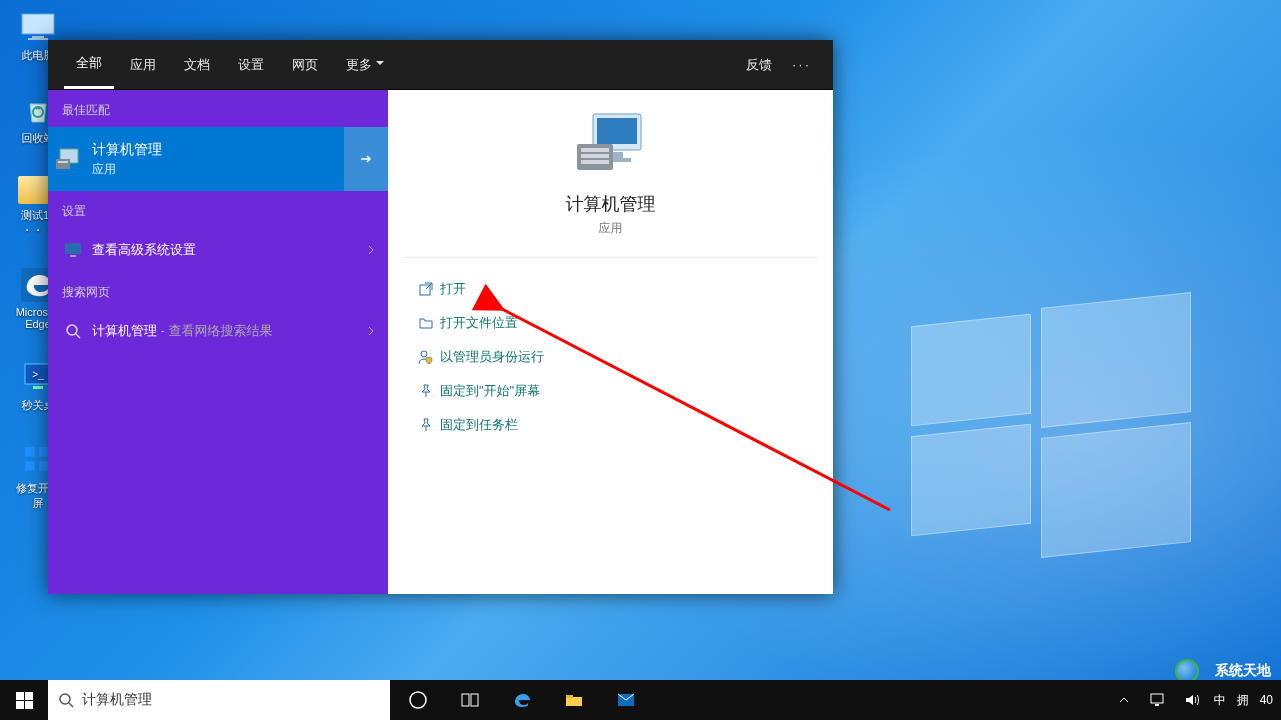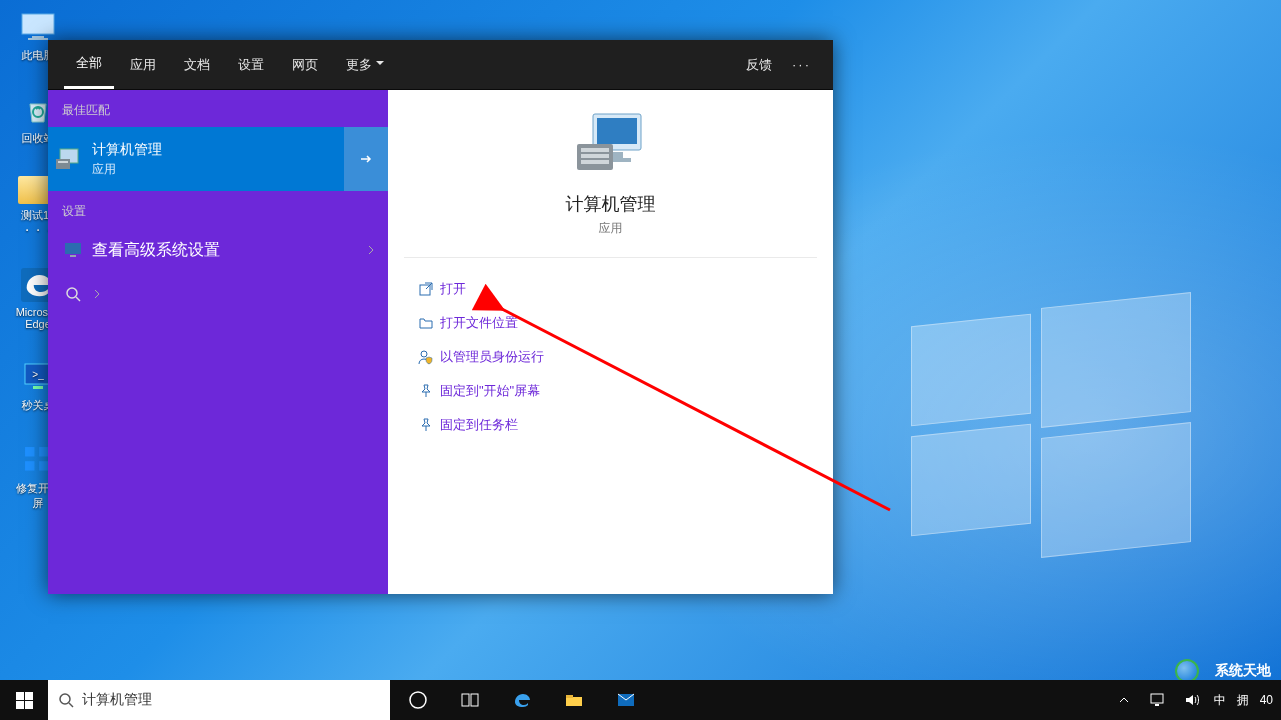--- a/index.html
+++ b/index.html
@@ -40,31 +40,31 @@
 .left { width:340px; background:#6d28d9; color:#fff; font-size:13px; overflow:hidden; }
 .section-h { padding:12px 14px 8px; color:#cfcfcf; font-size:12px; }
 .bestmatch { display:flex; align-items:center; background:#0078d4; height:64px; }
 .bm-icon { width:44px; display:flex; align-items:center; justify-content:center; }
 .bm-text { flex:1; }
 .bm-title { color:#fff; font-size:14px; }
 .bm-sub { color:#d6e9fb; font-size:12px; margin-top:2px; }
 .bm-arrow { width:44px; height:64px; background:#3a8ed8; display:flex; align-items:center; justify-content:center; }
 .litem { display:flex; align-items:center; height:44px; padding:0 12px; cursor:pointer; }
 .litem .licon { width:26px; display:flex; align-items:center; justify-content:center; margin-right:6px; }
-.litem .ltxt { flex:1; color:#fff; font-size:16px; }
+.litem .ltxt { flex:1; color:#fff; font-size:13px; }
 .litem .lsub { color:#aaa; }
 .litem .chev { color:#aaa; }
 
 .right { flex:1; background:#fff; color:#222; display:flex; flex-direction:column; padding-top:20px; }
 .app-hero { display:flex; flex-direction:column; align-items:center; padding-bottom:20px; border-bottom:1px solid #eaeaea; margin:0 16px; }
 .app-hero .hicon { width:80px; height:70px; display:flex; align-items:center; justify-content:center; margin-bottom:12px; }
 .app-hero .htitle { font-size:18px; color:#222; }
 .app-hero .hsub { font-size:12px; color:#777; margin-top:4px; }
 .actions { padding:14px 24px; }
-.act { display:flex; align-items:center; height:34px; color:#6d28d9; font-size:13px; cursor:pointer; }
+.act { display:flex; align-items:center; height:34px; color:#0f766e; font-size:13px; cursor:pointer; }
 .act .aicon { width:28px; color:#2b6cb0; display:flex; align-items:center; justify-content:center; }
 .act .aicon svg { width:16px; height:16px; }
 
 
 .arrow-svg { position:absolute; left:420px; top:280px; width:480px; height:240px; pointer-events:none; }
 
 
 .taskbar { position:absolute; left:0; bottom:0; width:100%; height:40px; background:#101010; display:flex; align-items:center; color:#fff; }
 .start-btn { width:48px; height:40px; display:flex; align-items:center; justify-content:center; cursor:pointer; }
 .win-logo { display:grid; grid-template-columns:8px 8px; grid-template-rows:8px 8px; gap:1px; transform:none; }
@@ -192,26 +192,30 @@
             </svg>
         </div>
         <div class="ltxt">查看高级系统设置</div>
         <div class="chev">
           <svg width="10" height="10" viewBox="0 0 10 10">
               <path d="M3 1 L7 5 L3 9" stroke="#aaa" fill="none"></path>
             </svg>
         </div>
       </div>
 
+      <div class="section-h">搜索网页</div>
       <div class="litem">
         <div class="licon">
           <svg width="16" height="16" viewBox="0 0 16 16">
               <circle cx="7" cy="7" r="5" stroke="#ddd" fill="none" stroke-width="1.5"></circle>
               <line x1="11" y1="11" x2="15" y2="15" stroke="#ddd" stroke-width="1.5"></line>
             </svg>
+        </div>
+        <div class="ltxt">
+          <span>计算机管理</span><span class="lsub"> - 查看网络搜索结果</span>
         </div>
         <div class="chev">
           <svg width="10" height="10" viewBox="0 0 10 10">
               <path d="M3 1 L7 5 L3 9" stroke="#aaa" fill="none"></path>
             </svg>
         </div>
       </div>
     </div>
 
     <div class="right">

